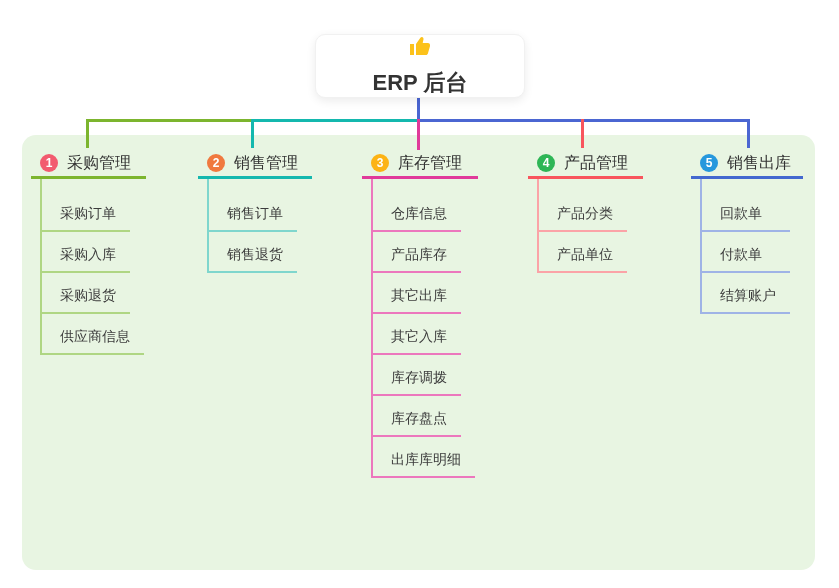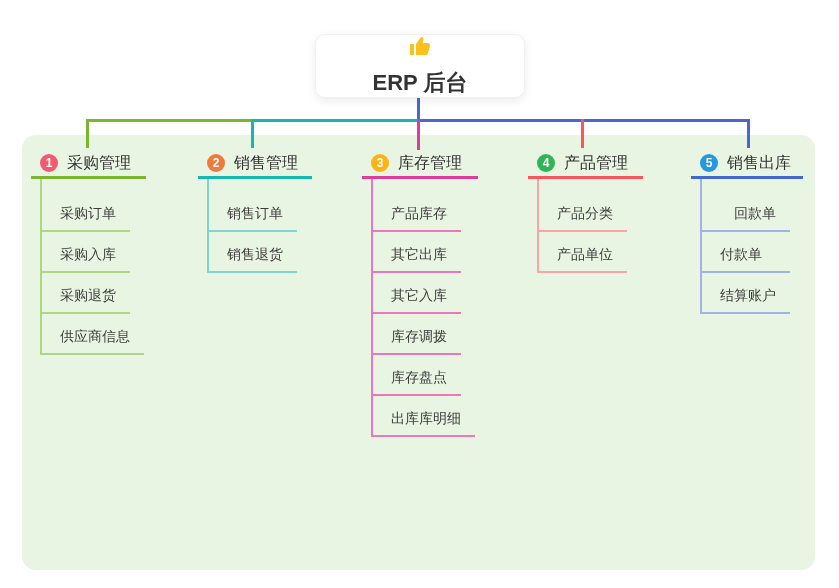--- a/index.html
+++ b/index.html
@@ -45,21 +45,21 @@
   }
   .btitle{font-size:16px;font-weight:400;color:#333;white-space:nowrap;}
   .hline{height:3px;width:100%;background:var(--accent);}
   .items{margin-left:9px;border-left:2px solid var(--sub);}
   .sub-item{
     height:41px;box-sizing:border-box;width:max-content;min-width:88px;
     display:flex;align-items:flex-end;
     padding:0 14px 7px 18px;
     border-bottom:2px solid var(--sub);
   }
-  .sub-item:first-child{height:53px;justify-content:flex-end;}
+  .sub-item:first-child{height:53px;}
   .sub-label{font-size:14px;color:#3c3c3c;white-space:nowrap;}
 </style>
 </head>
 <body>
 
 <div class="canvas">
 
   <div class="panel"></div>
 
   <div class="line v c-blue" style="left:417px;top:82px;height:37px;"></div>
@@ -120,20 +120,23 @@
   </div>
 
   <div class="branch b3" style="left:362px;width:116px;">
     <div class="branch-header">
       <span class="num">3</span>
       <span class="btitle">库存管理</span>
     </div>
     <div class="hline"></div>
     <div class="items">
       <div class="sub-item">
+          <span class="sub-label">仓库信息</span>
+        </div>
+      <div class="sub-item">
           <span class="sub-label">产品库存</span>
         </div>
       <div class="sub-item">
           <span class="sub-label">其它出库</span>
         </div>
       <div class="sub-item">
           <span class="sub-label">其它入库</span>
         </div>
       <div class="sub-item">
           <span class="sub-label">库存调拨</span>

